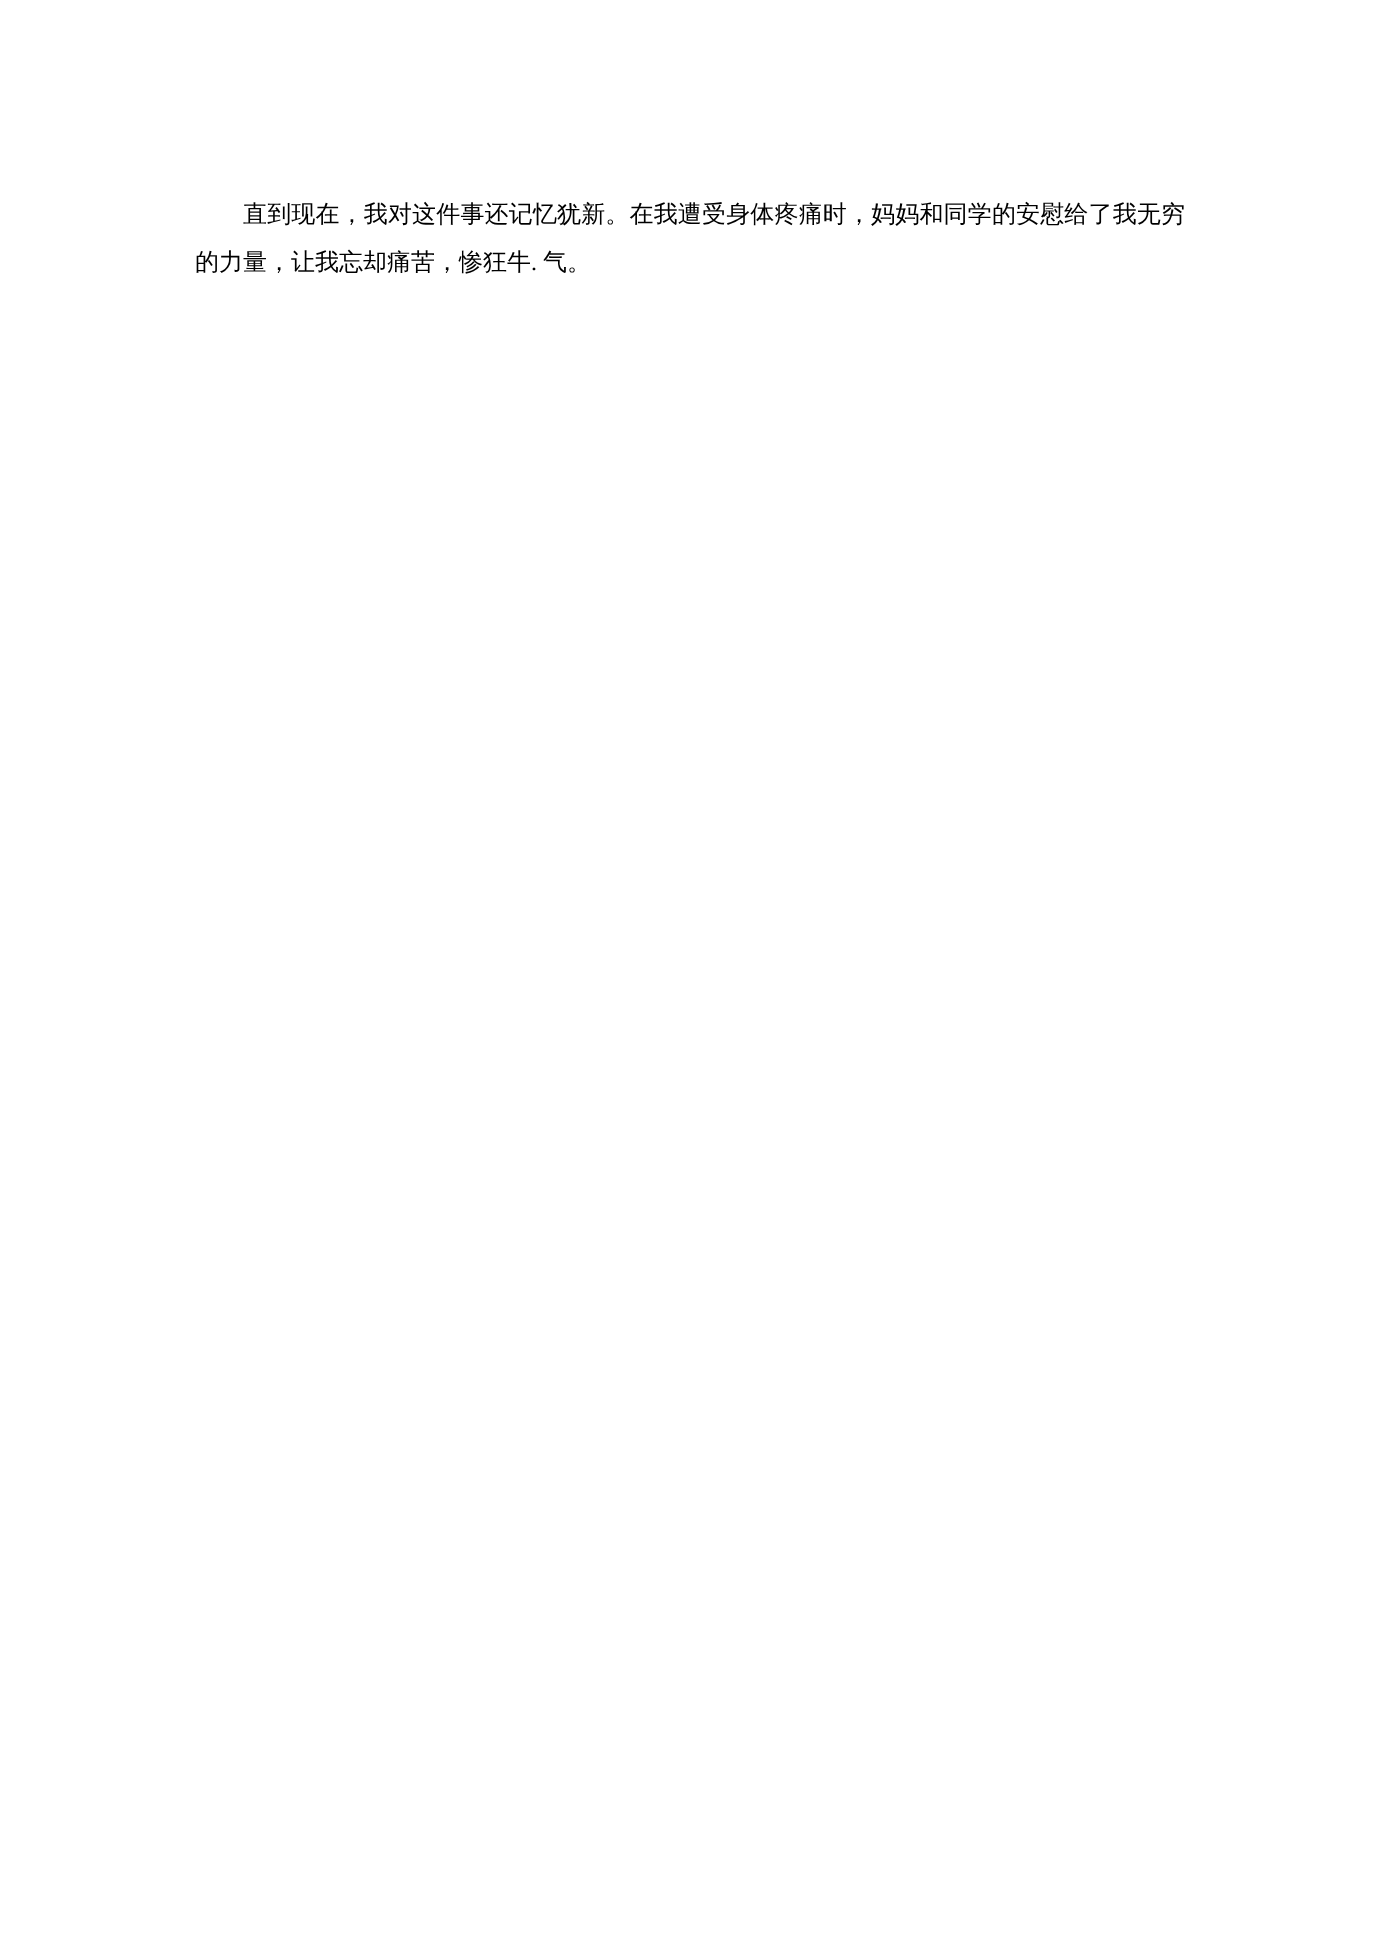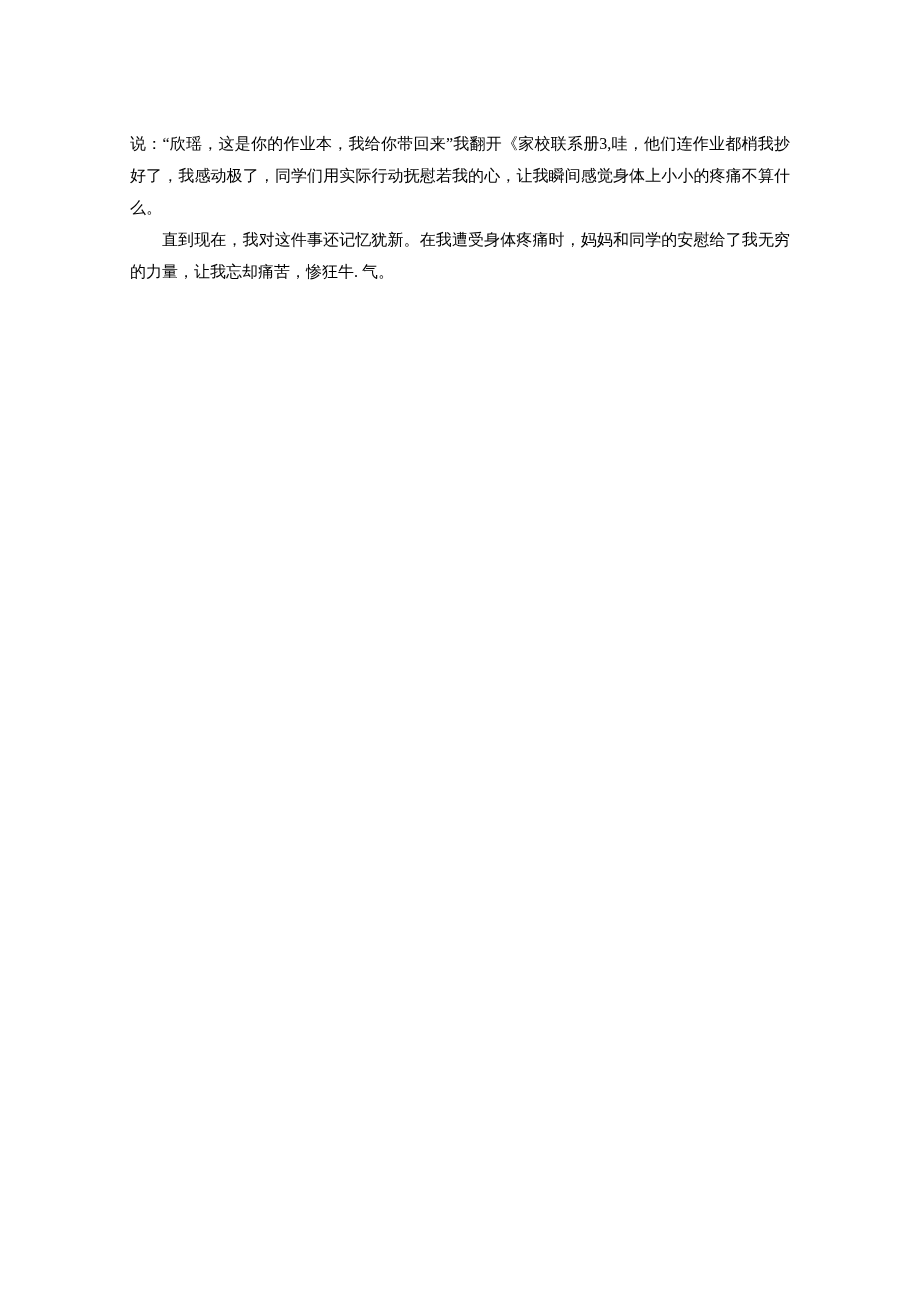--- a/index.html
+++ b/index.html
@@ -22,15 +22,14 @@
       margin: 0;
     }
     .paragraph-indent {
       text-indent: 2em;
     }
   </style>
 </head>
 <body>
 
 <div>
-  <p class="paragraph">说：“欣瑶，这是你的作业本，我给你带回来”我翻开《家校联系册3,哇，他们连作业都梢我抄好了，我感动极了，同学们用实际行动抚慰若我的心，让我瞬间感觉身体上小小的疼痛不算什么。</p>
   <p class="paragraph paragraph-indent">直到现在，我对这件事还记忆犹新。在我遭受身体疼痛时，妈妈和同学的安慰给了我无穷的力量，让我忘却痛苦，惨狂牛. 气。</p>
 </div>
 
 </body></html>

